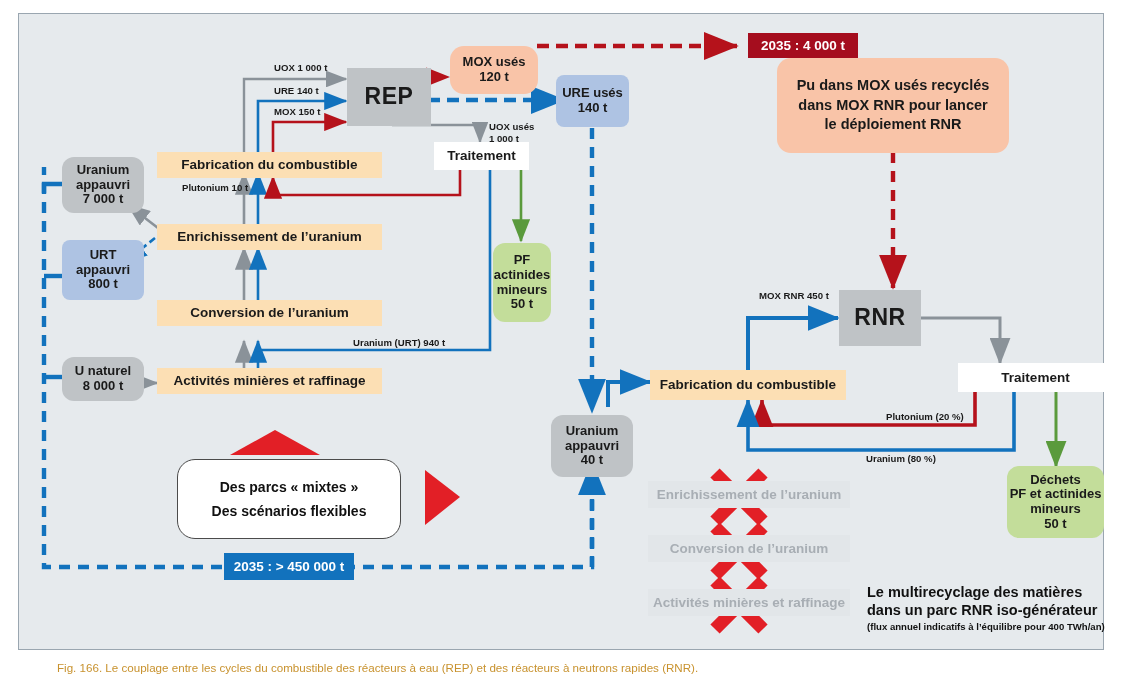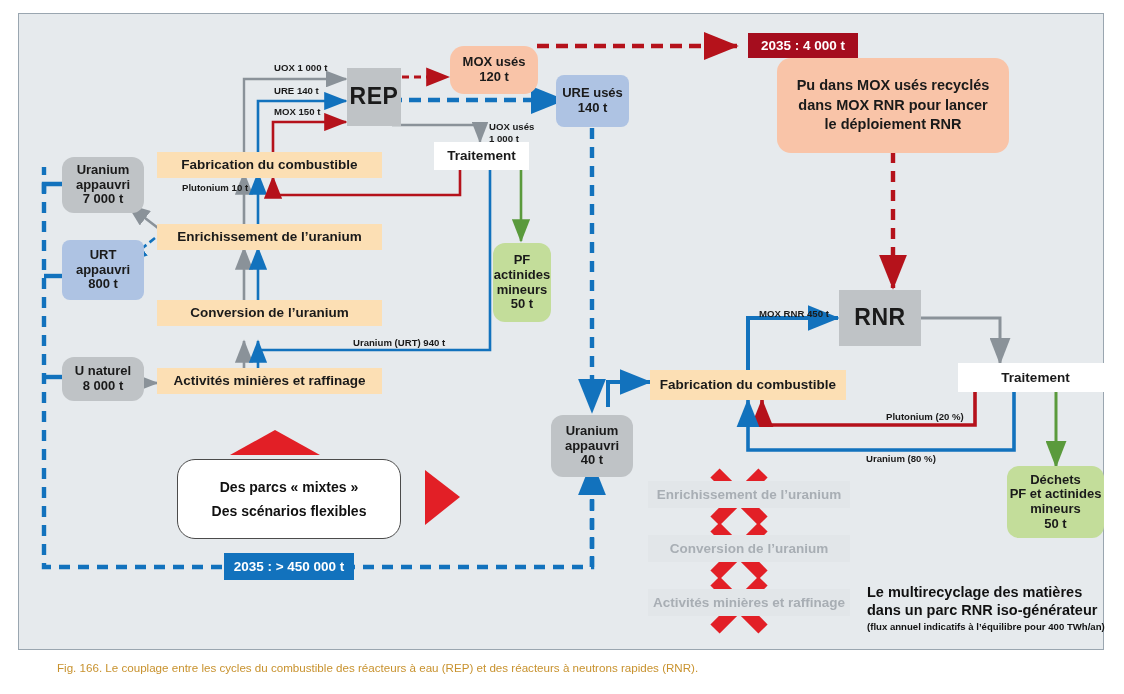--- a/index.html
+++ b/index.html
@@ -144,21 +144,21 @@
   <div class="node proc" style="left:157px;top:224px;width:225px;height:26px;">
     <span>Enrichissement de l’uranium</span>
   </div>
   <div class="node proc" style="left:157px;top:300px;width:225px;height:26px;">
     <span>Conversion de l’uranium</span>
   </div>
   <div class="node proc" style="left:157px;top:368px;width:225px;height:26px;">
     <span>Activités minières et raffinage</span>
   </div>
 
-  <div class="node reactor" style="left:347px;top:68px;width:54px;height:58px;text-align:center;">
+  <div class="node reactor" style="left:347px;top:68px;width:84px;height:58px;text-align:center;">
     <span>REP</span>
   </div>
 
   <div class="node treat" style="left:434px;top:142px;width:95px;height:28px;">
     <span>Traitement</span>
   </div>
 
   <div class="node grey-round" style="left:62px;top:157px;width:82px;height:56px;flex-direction:column;">
     <span>Uranium</span>
     <span>appauvri</span>
@@ -248,19 +248,19 @@
   <div class="lbl" style="left:274px;top:62px;">UOX 1 000 t</div>
   <div class="lbl" style="left:274px;top:85px;">URE 140 t</div>
   <div class="lbl" style="left:274px;top:106px;">MOX 150 t</div>
 
   <div class="lbl" style="left:489px;top:121px;">UOX usés</div>
   <div class="lbl" style="left:489px;top:133px;">1 000 t</div>
 
   <div class="lbl" style="left:182px;top:182px;">Plutonium 10 t</div>
   <div class="lbl" style="left:353px;top:337px;">Uranium (URT) 940 t</div>
 
-  <div class="lbl" style="left:748px;top:308px;padding-left:11px;">MOX RNR 450 t</div>
+  <div class="lbl" style="left:748px;top:290px;padding-left:11px;">MOX RNR 450 t</div>
   <div class="lbl" style="left:862px;top:411px;padding-left:24px;">Plutonium (20 %)</div>
   <div class="lbl" style="left:866px;top:453px;">Uranium (80 %)</div>
 
   <div class="caption">Fig. 166. Le couplage entre les cycles du combustible des réacteurs à eau (REP) et des réacteurs à neutrons rapides (RNR).</div>
 
 </div>
 
 </body></html>

